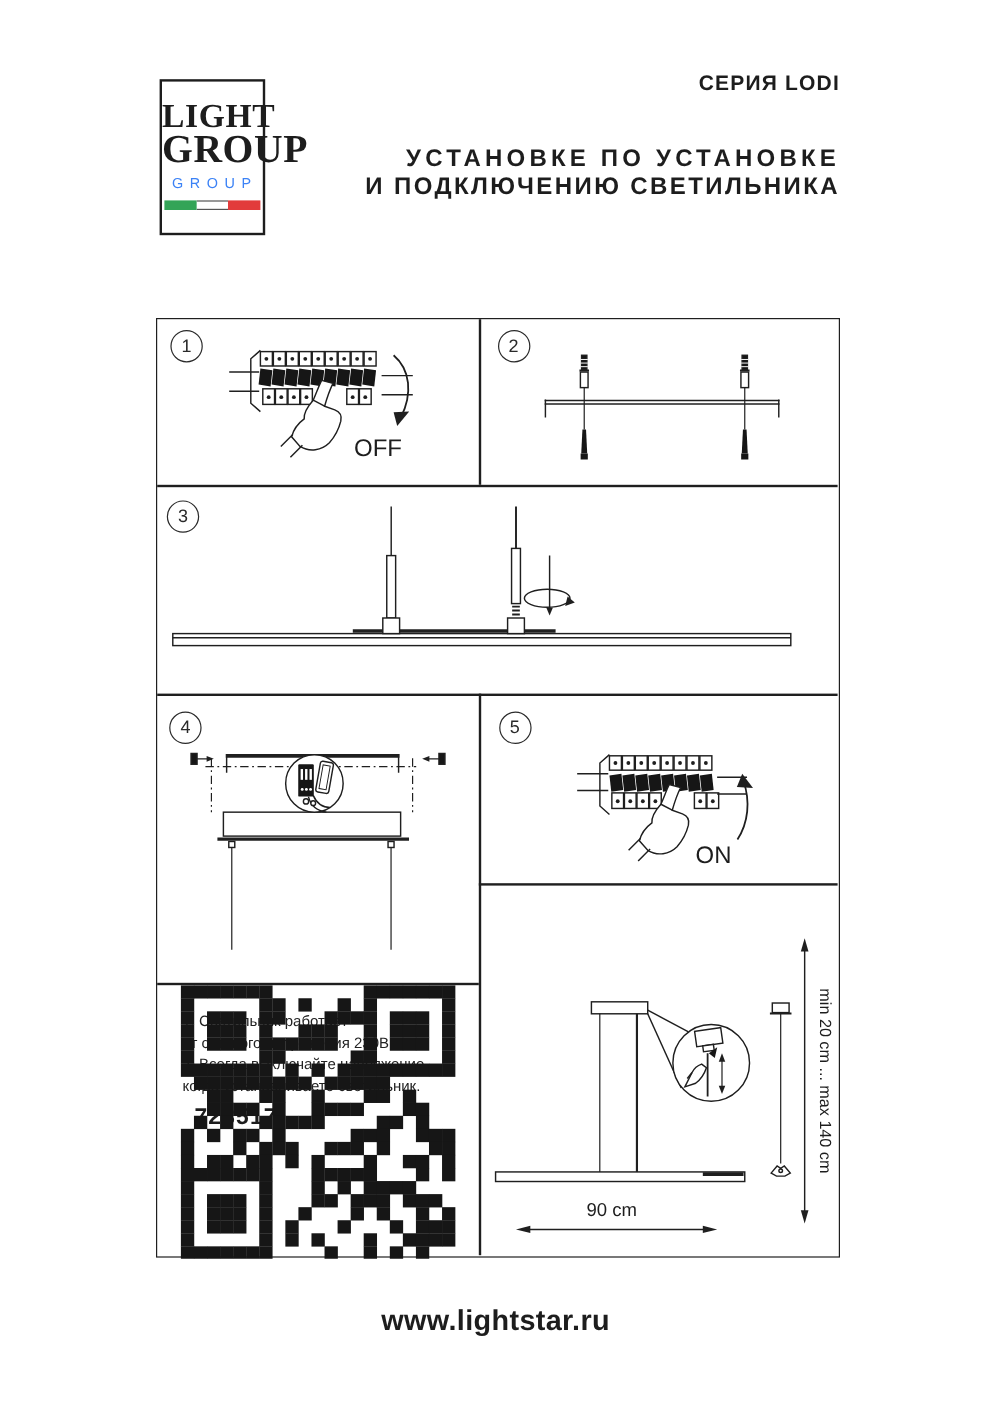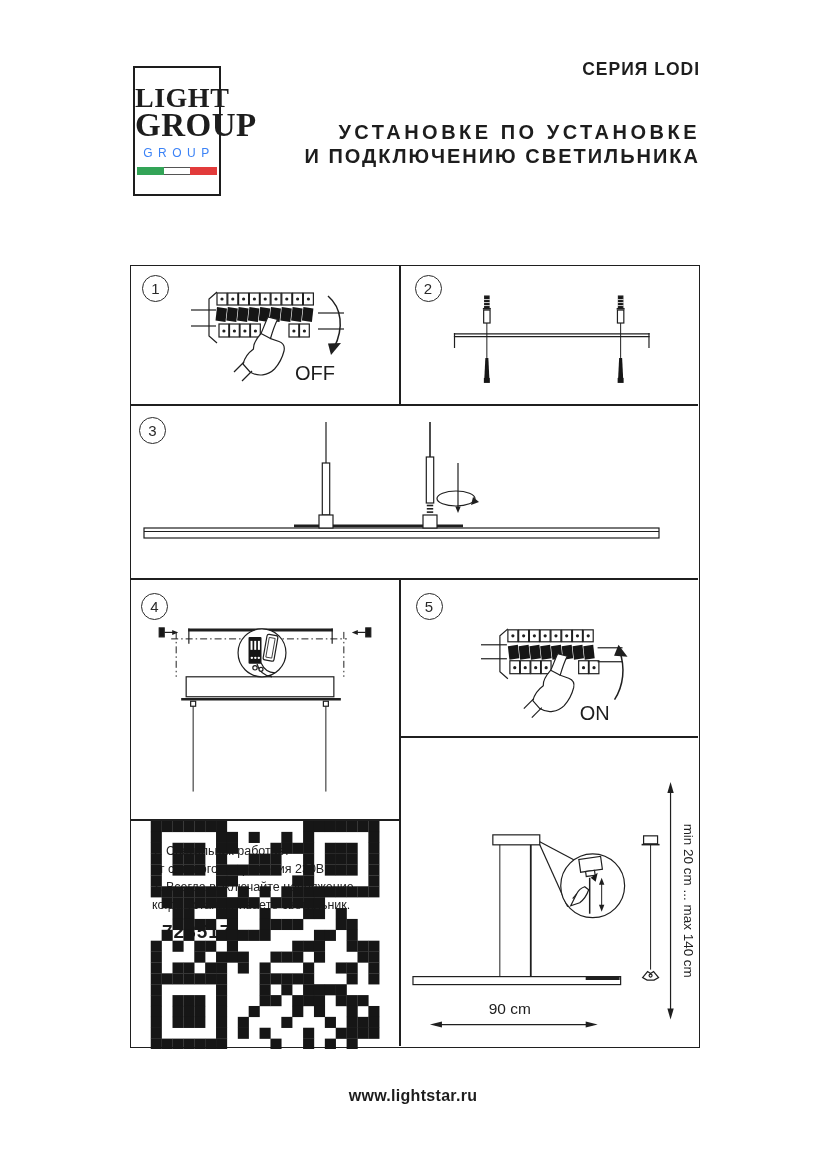--- a/index.html
+++ b/index.html
@@ -32,21 +32,21 @@
            border-radius:50%;box-sizing:border-box;display:flex;align-items:center;
            justify-content:center;font-size:15px;color:#2a2a2a;background:#fff;}
   .panel svg{position:absolute;left:0;top:0;width:100%;height:100%;}
   svg text{font-family:"Liberation Sans",sans-serif;fill:#1d1d1d;}
   
   .notes-text{position:absolute;left:21px;top:21px;font-size:12.5px;line-height:18px;color:#222;}
   .notes-article{position:absolute;left:31px;top:100px;font-size:19px;font-weight:700;letter-spacing:1px;}
   .qr{position:absolute;left:29px;top:140px;width:72px;height:72px;}
   
   .footer{position:absolute;left:0;top:1087px;width:100%;text-align:center;
-          font-size:16px;font-weight:700;letter-spacing:0.3px;}
+          font-size:24px;font-weight:700;letter-spacing:0.3px;}
 </style>
 </head>
 <body>
 
 <div class="page">
 
   <div class="logo-box">
     <div class="logo-w1">LIGHT</div>
     <div class="logo-w2">GROUP</div>
     <div class="logo-w3">GROUP</div>

